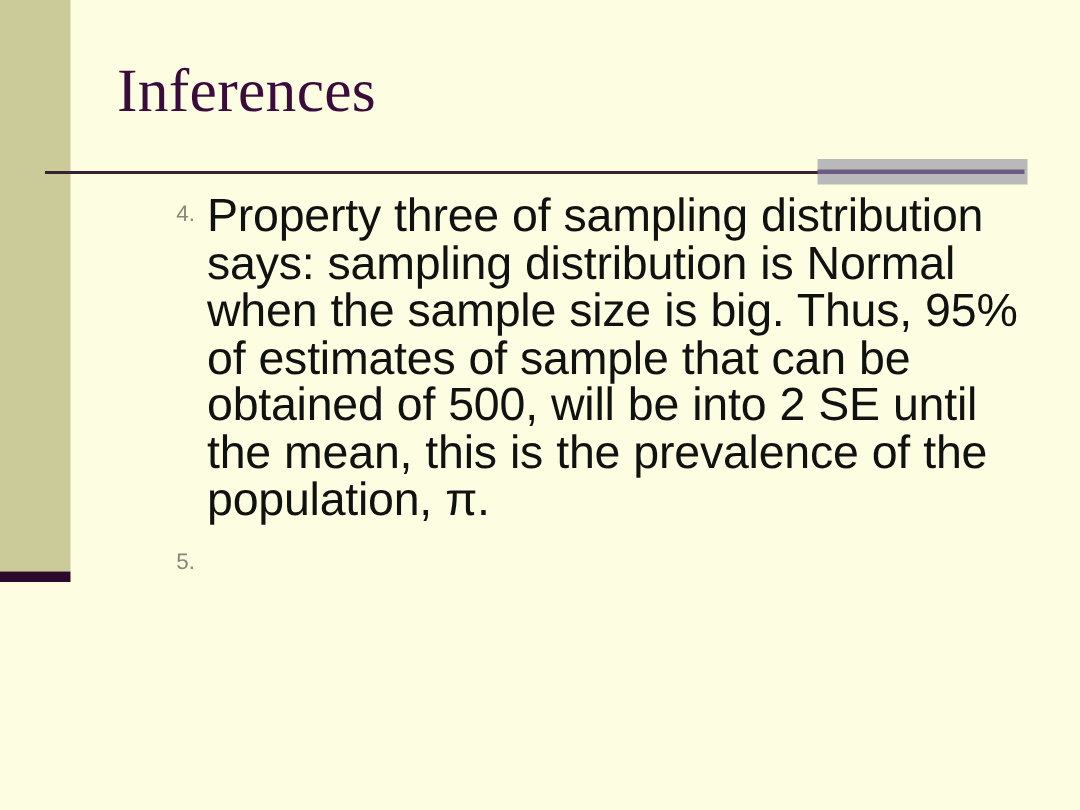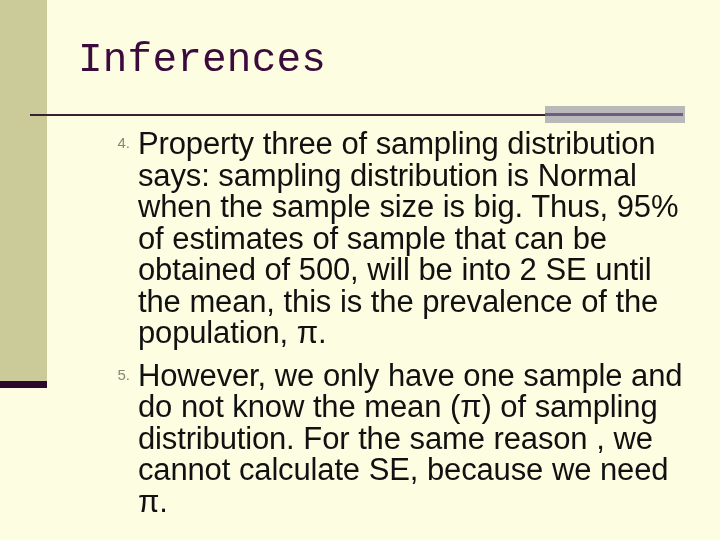--- a/index.html
+++ b/index.html
@@ -40,21 +40,21 @@
     width: 47px;
     height: 7px;
     background: #2B0A2B;
   }
 
   
   .title {
     position: absolute;
     left: 78px;
     top: 36px;
-    font-family: Liberation Mono, monospace;
+    font-family: Liberation Serif, serif;
     font-size: 41px;
     line-height: 48px;
     color: #3B0B3B;
     letter-spacing: 0.2px;
     white-space: nowrap;
   }
 
   
   .title-rule {
     position: absolute;
@@ -137,18 +137,17 @@
 
   <div class="body">
 
     <div class="list-item">
       <span class="marker">4.</span>
       <span class="item-text">Property three of sampling distribution says: sampling distribution is Normal when the sample size is big. Thus, 95% of estimates of sample that can be obtained of 500, will be into 2 SE until the mean, this is the prevalence of the population,  π.</span>
     </div>
 
     <div class="list-item">
       <span class="marker">5.</span>
-      <span class="item-text">However, we only have one sample and do not know the mean (π) of sampling distribution. For the same reason , we cannot calculate SE, because we need π.</span>
     </div>
 
   </div>
 
 </div>
 
 </body></html>

